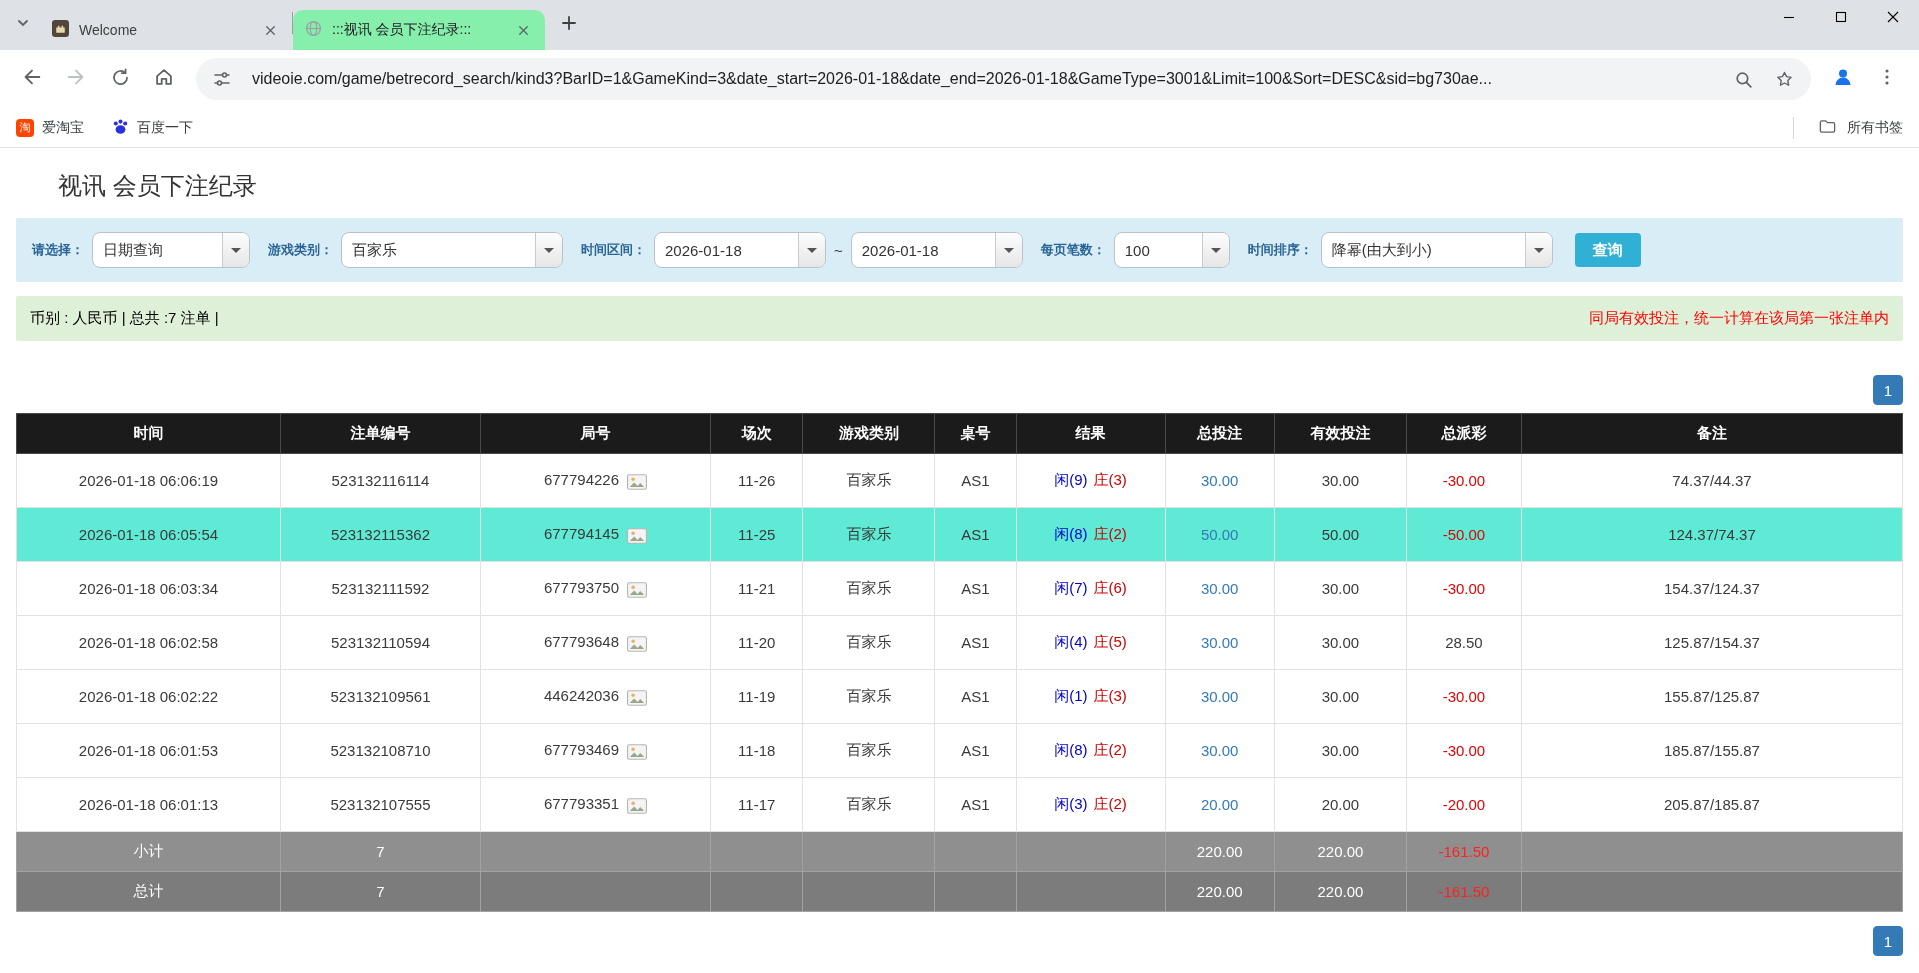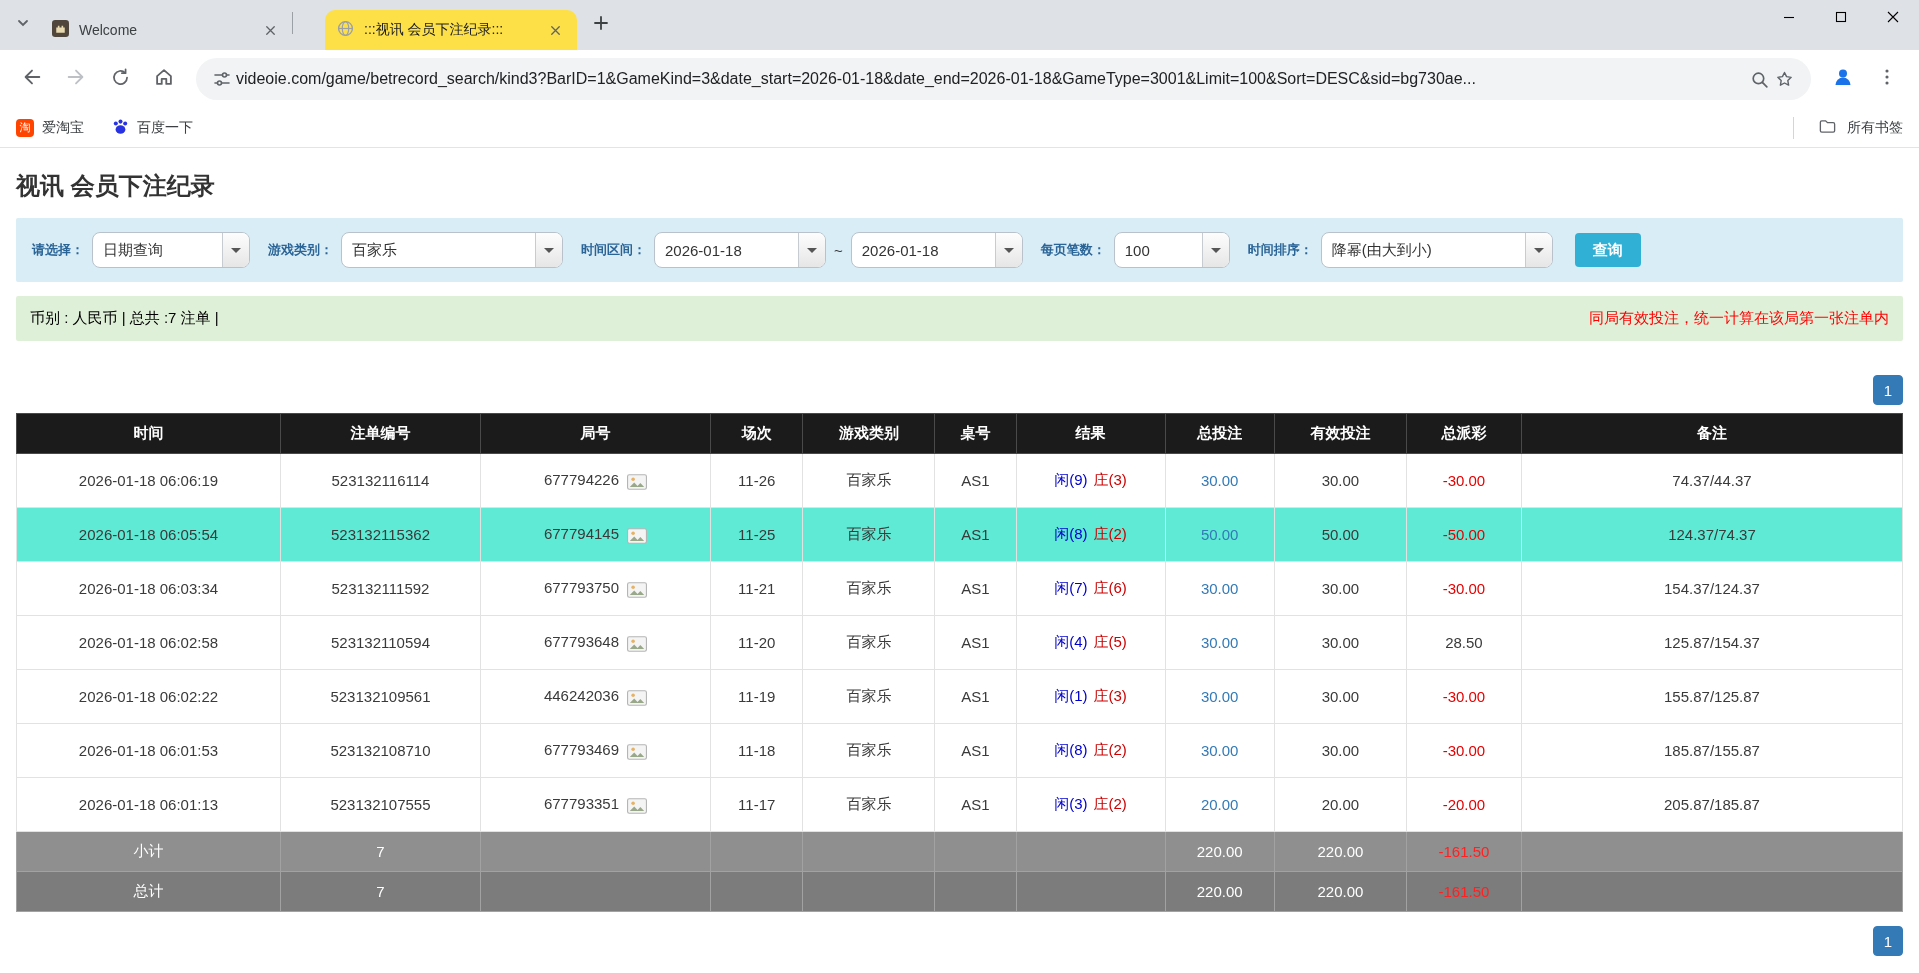--- a/index.html
+++ b/index.html
@@ -16,51 +16,51 @@
   }
   .tab-search-btn {
     width: 34px; height: 34px; border-radius: 50%; display: flex; align-items: center;
     justify-content: center; align-self: center; cursor: pointer;
   }
   .tab {
     width: 252px; height: 40px; display: flex; align-items: center; gap: 10px;
     padding: 0 12px; border-radius: 10px 10px 0 0; font-size: 14px; color: #3c4043;
     cursor: pointer; position: relative;
   }
-  .tab.active { background: #fde047; color: #202124; margin-left: 32px; }
+  .tab.active { background: #86efac; color: #202124; }
   .tab .tab-title { flex: 1; white-space: nowrap; overflow: hidden; text-overflow: ellipsis; }
   .tab .tab-close { width: 20px; height: 20px; border-radius: 50%; display: flex;
     align-items: center; justify-content: center; cursor: pointer; flex: none; }
   .tab-sep { width: 1px; height: 22px; background: #9aa0a6; align-self: center; margin-bottom: 4px; }
   .newtab-btn { width: 32px; height: 32px; border-radius: 50%; display: flex; align-items: center;
     justify-content: center; align-self: center; margin-left: 8px; cursor: pointer; }
   .win-controls { position: absolute; right: 0; top: 0; height: 36px; display: flex; }
   .win-btn { width: 52px; height: 36px; display: flex; align-items: center; justify-content: center; cursor: pointer; }
 
   .navbar { height: 58px; background: #fff; display: flex; align-items: center; padding: 0 12px; gap: 4px; }
   .nav-btn { width: 40px; height: 40px; border-radius: 50%; display: flex; align-items: center;
     justify-content: center; color: #5f6368; cursor: pointer; flex: none; }
   .nav-btn.disabled { color: #bdc1c6; }
   .addressbar { flex: 1; height: 42px; background: #f1f3f4; border-radius: 21px; display: flex;
-    align-items: center; padding: 0 16px; gap: 4px; margin: 0 8px; min-width: 0; cursor: text; }
+    align-items: center; padding: 0 16px; gap: 20px; margin: 0 8px; min-width: 0; cursor: text; }
   .url-text { flex: 1; font-size: 16px; color: #202124; white-space: nowrap; overflow: hidden; }
   .pill-icon { display: flex; align-items: center; justify-content: center; flex: none; cursor: pointer; }
 
   .bookmarksbar { height: 40px; background: #fff; display: flex; align-items: center;
     padding: 0 16px; gap: 28px; border-bottom: 1px solid #e4e4e4; }
   .bookmark { display: flex; align-items: center; gap: 8px; font-size: 14px; color: #3c4043; cursor: pointer; }
   .bm-taobao-icon { width: 18px; height: 18px; background: #ff4400; border-radius: 4px; color: #fff;
     font-size: 11px; display: flex; align-items: center; justify-content: center; }
   .bookmarks-right { margin-left: auto; display: flex; align-items: center; gap: 10px;
     font-size: 14px; color: #3c4043; cursor: pointer; }
   .bm-divider { width: 1px; height: 22px; background: #d5d5d5; margin-right: 14px; }
 
   
   .page { padding: 0 16px; height: 825px; background: #fff; }
-  .page-title { font-size: 24px; font-weight: 700; color: #333; padding: 22px 0 16px; }
+  .page-title { font-size: 24px; font-weight: 400; color: #333; padding: 22px 0 16px; margin-left: 42px; }
 
   .filterbar { background: #d9edf7; padding: 14px 14px; display: flex; align-items: center; border-radius: 2px; }
   .flabel { font-size: 13px; font-weight: bold; color: #2a6496; margin: 0 8px 0 18px; white-space: nowrap; }
   .flabel.first { margin-left: 2px; }
   .selectbox { display: flex; align-items: stretch; height: 36px; background: #fff;
     border: 1px solid #b9c2cb; border-radius: 8px; overflow: hidden; cursor: pointer; }
   .selectbox .val { display: flex; align-items: center; padding: 0 10px; font-size: 15px; color: #333;
     flex: 1; white-space: nowrap; overflow: hidden; }
   .arrow-seg { width: 27px; border-left: 1px solid #c6ccd2; background: linear-gradient(#fdfdfd, #e6e6e6);
     display: flex; align-items: center; justify-content: center; flex: none; }

